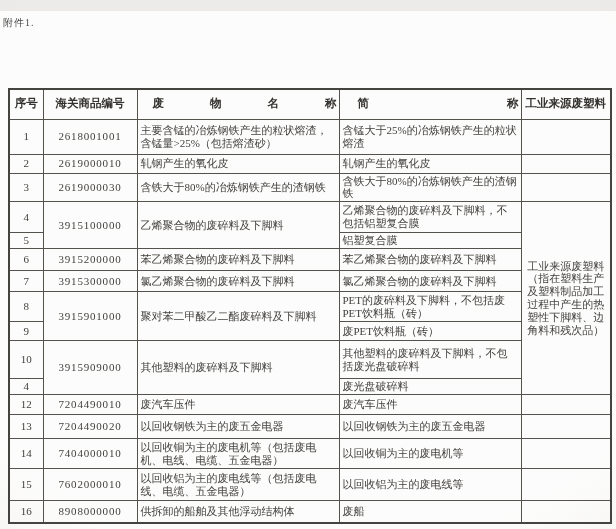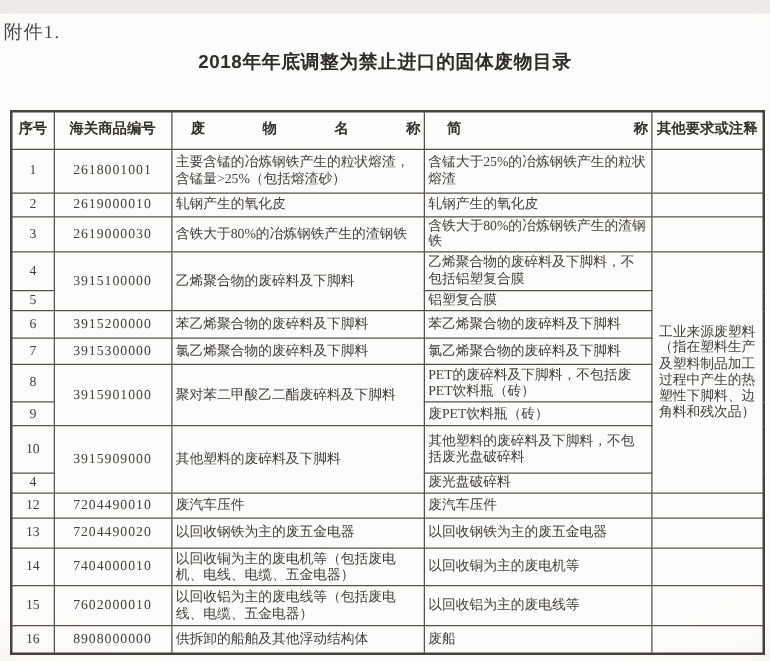--- a/index.html
+++ b/index.html
@@ -21,21 +21,21 @@
   .top-band {
     position: absolute;
     left: 0; top: 0;
     width: 616px; height: 11px;
     background: #e7e6e3;
     opacity: 0.8;
   }
   .attachment-label {
     position: absolute;
     left: 3px; top: 16px;
-    font-size: 15px;
+    font-size: 10px;
     color: #4a4a4a;
     letter-spacing: 1px;
   }
   .doc-title {
     position: absolute;
     left: 0; top: 40px;
     width: 616px;
     text-align: center;
     font-family: "Liberation Sans", "DejaVu Sans", sans-serif;
     font-weight: bold;
@@ -95,37 +95,36 @@
   .r15 { height: 32px; }
   .r16 { height: 22px; }
 </style>
 </head>
 <body>
 
 <div class="scan-page">
   <div class="top-band"></div>
 
   <div class="attachment-label">附件1.</div>
-  <div class="doc-title">2018年年底调整为禁止进口的固体废物目录</div>
 
   <table class="waste-table">
     <colgroup>
       <col style="width:34px">
       <col style="width:94px">
       <col style="width:202px">
       <col style="width:182px">
       <col style="width:90px">
     </colgroup>
     <tbody>
         <tr class="rh">
       <th>序号</th>
       <th>海关商品编号</th>
       <th class="h-left">废　　　　物　　　　名　　　　称</th>
       <th class="h-left">简　　　　　　　　　　　　称</th>
-      <th>其他要求或注释</th>
+      <th>工业来源废塑料</th>
     </tr>
     <tr class="r1">
       <td class="c-no">1</td>
       <td class="c-code">2618001001</td>
       <td class="c-name">主要含锰的冶炼钢铁产生的粒状熔渣，含锰量&gt;25%（包括熔渣砂）</td>
       <td class="c-short">含锰大于25%的冶炼钢铁产生的粒状熔渣</td>
       <td class="c-note"></td>
     </tr>
     <tr class="r2">
       <td class="c-no">2</td>

